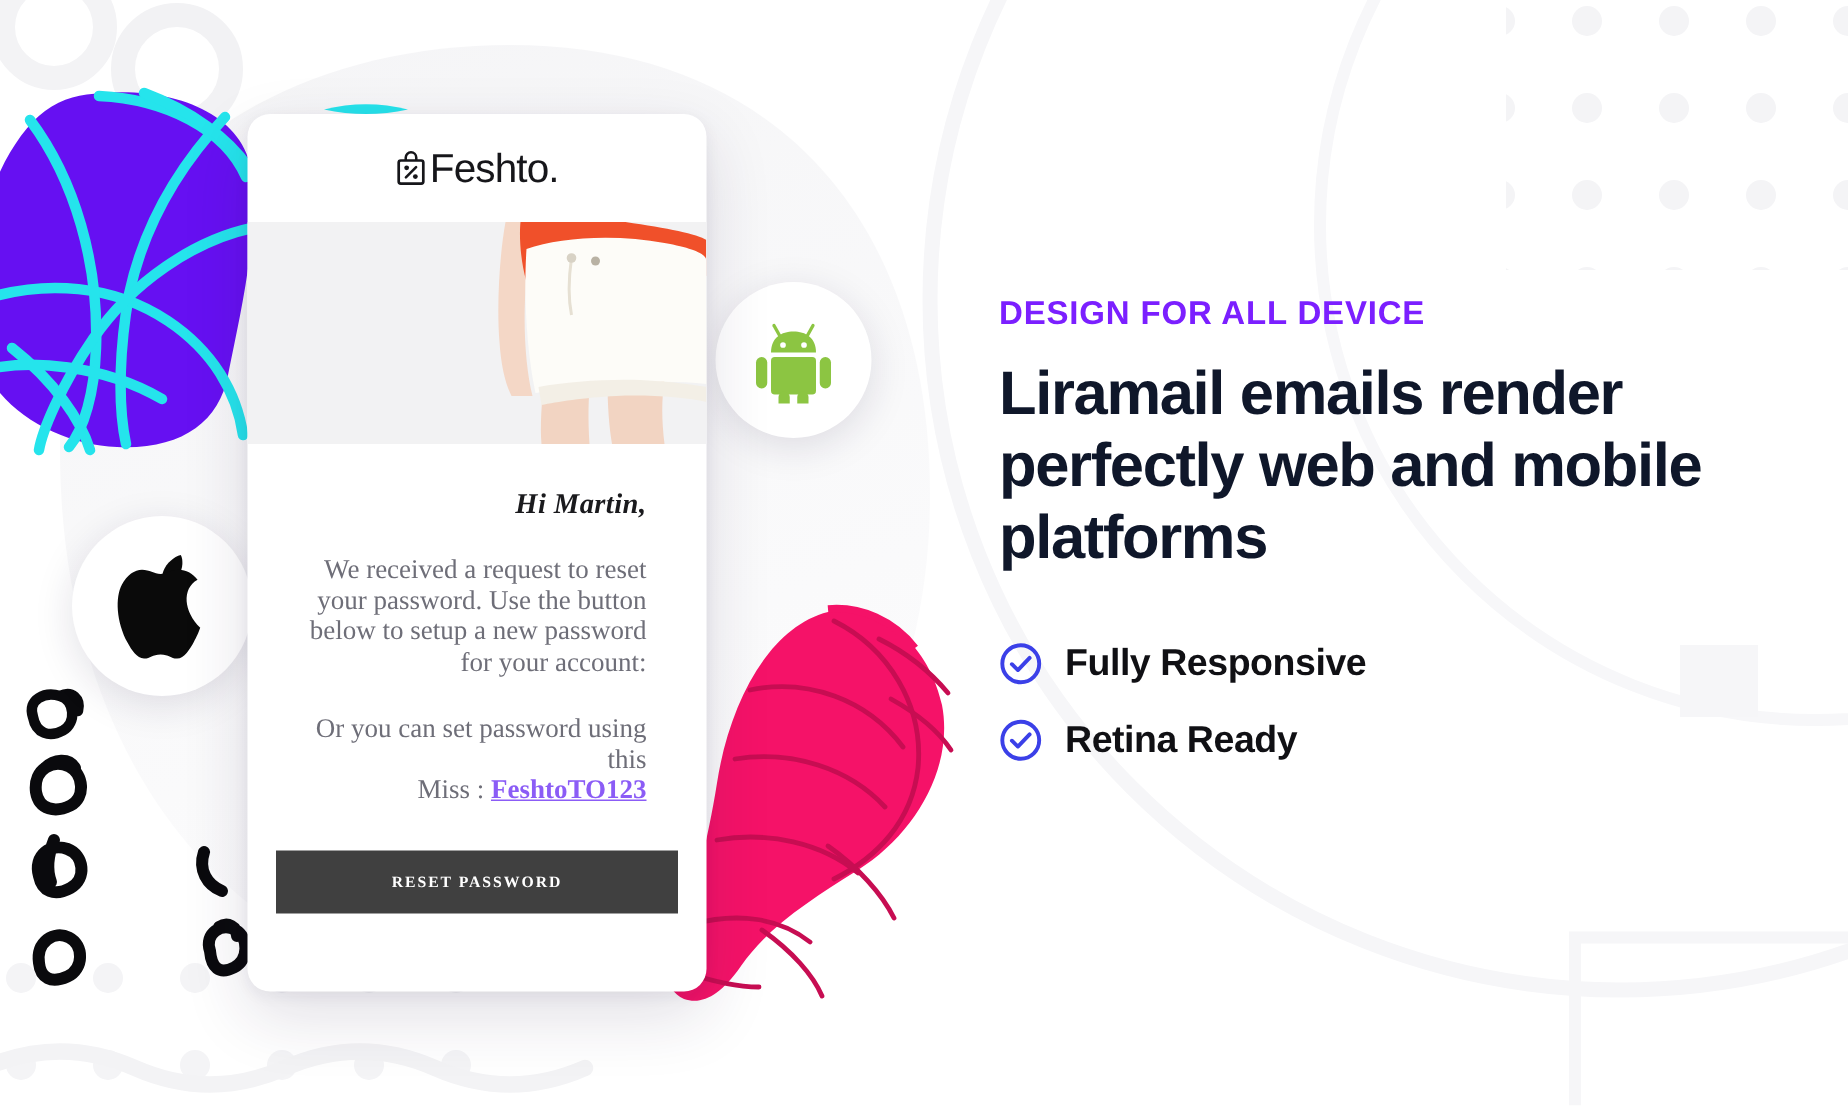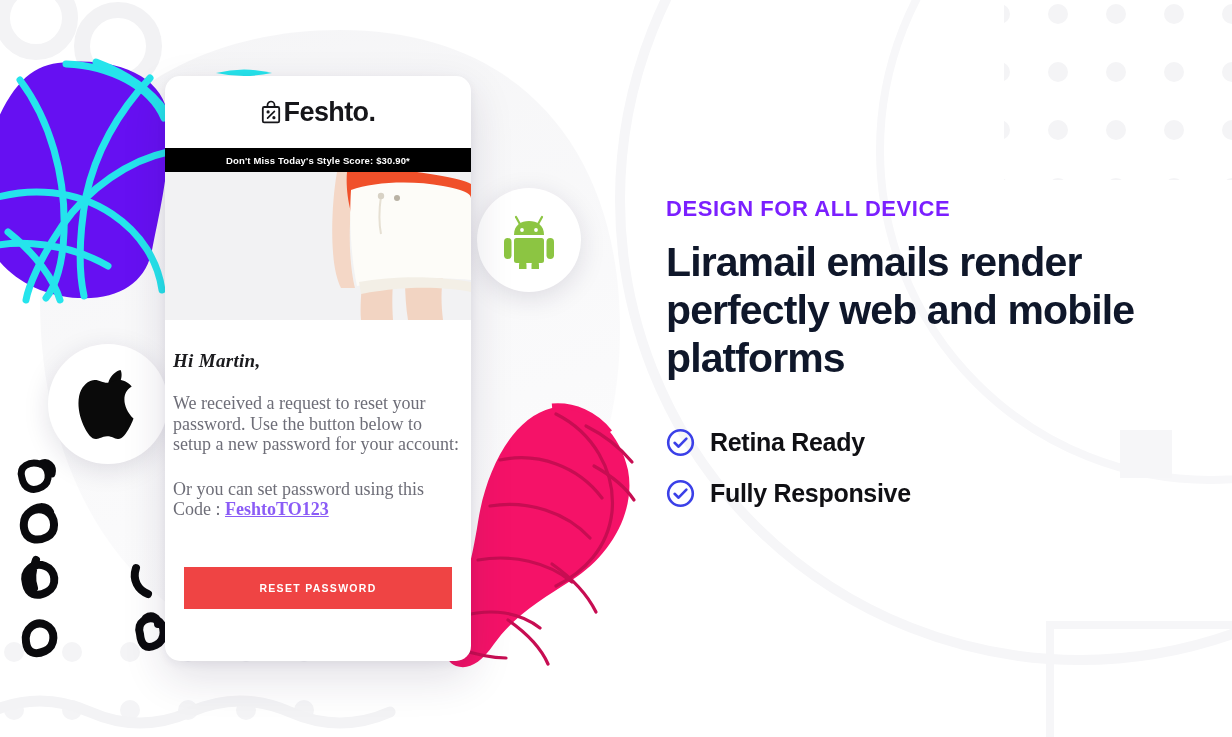--- a/index.html
+++ b/index.html
@@ -61,21 +61,21 @@
   }
   .email-logo-row {
     height: 72px;
     display: flex;
     align-items: center;
     justify-content: center;
     gap: 3px;
   }
   .email-logo-text {
     font-size: 27px;
-    font-weight: 700;
+    font-weight: 400;
     letter-spacing: -0.6px;
     color: #16161a;
     font-family: "Liberation Sans", sans-serif;
   }
   .promo-bar {
     background: #000000;
     height: 24px;
     display: flex;
     align-items: center;
     justify-content: center;
@@ -86,22 +86,22 @@
     font-weight: 700;
     letter-spacing: .15px;
   }
   .hero-photo {
     height: 148px;
     background: #f2f2f3;
     position: relative;
     overflow: hidden;
   }
   .email-body {
-    padding: 30px 8px 0;
-    text-align: left;
+    padding: 30px 40px 0;
+    text-align: right;
   }
   .greeting {
     font-family: "Liberation Serif", serif;
     font-size: 19px;
     font-weight: 700;
     font-style: italic;
     color: #1a1a1d;
     letter-spacing: .3px;
     margin-bottom: 21px;
   }
@@ -116,28 +116,28 @@
     color: #8b5cf6;
     font-weight: 700;
     text-decoration: underline;
   }
   .reset-btn {
     position: absolute;
     left: 19px;
     top: 491px;
     width: 268px;
     height: 42px;
-    background: #ef4444;
+    background: #404040;
     border: none;
     color: #ffffff;
     font-size: 10.5px;
     font-weight: 700;
     letter-spacing: 1.3px;
     cursor: pointer;
-    font-family: Liberation Sans, sans-serif;
+    font-family: Liberation Serif, serif;
   }
 
   
   .content {
     position: absolute;
     left: 666px;
     top: 196px;
     width: 530px;
     z-index: 5;
   }
@@ -290,23 +290,20 @@
       <svg width="20" height="24" viewBox="0 0 20 24">
         <path d="M 6.5 7 V 5 a 3.5 3.5 0 0 1 7 0 v 2" fill="none" stroke="#16161a" stroke-width="1.7"></path>
         <rect x="1.8" y="7" width="16.4" height="15.4" rx="1.4" fill="none" stroke="#16161a" stroke-width="1.8"></rect>
         <line x1="6.6" y1="18.2" x2="13.4" y2="11.4" stroke="#16161a" stroke-width="1.7" stroke-linecap="round"></line>
         <circle cx="7.1" cy="11.9" r="1.6" fill="#16161a"></circle>
         <circle cx="12.9" cy="17.7" r="1.6" fill="#16161a"></circle>
       </svg>
       <span class="email-logo-text">Feshto.</span>
     </div>
 
-    <div class="promo-bar">
-      <span>Don't Miss Today's Style Score: $30.90*</span>
-    </div>
 
     <div class="hero-photo">
       <svg width="306" height="148" viewBox="0 0 306 148" preserveAspectRatio="none">
         <rect width="306" height="148" fill="#f2f2f3"></rect>
 
         <path d="M 172 0 C 168 22 166 56 168 80 C 169 96 172 108 176 116 L 190 116 C 186 100 184 76 185 52 C 186 28 188 10 191 0 Z" fill="#f4d7c6"></path>
 
         <path d="M 198 104 C 196 120 195 136 196 148 L 228 148 C 227 132 227 116 229 104 Z" fill="#f2d4c2"></path>
         <path d="M 240 106 C 240 122 241 136 243 148 L 278 148 C 276 132 276 118 278 106 Z" fill="#f2d4c2"></path>
 
@@ -319,44 +316,44 @@
         <circle cx="216" cy="24" r="3.2" fill="#d8d2c5"></circle>
         <circle cx="232" cy="26" r="3" fill="#b9b2a4"></circle>
       </svg>
     </div>
 
     <div class="email-body">
       <div class="greeting">Hi Martin,</div>
       <div class="body-para">We received a request to reset your password. Use the button below to setup a new password for your account:</div>
       <div class="body-para second">
         <span>Or you can set password using this</span><br>
-        <span>Code :</span>
+        <span>Miss :</span>
         <a href="#" class="code-link">FeshtoTO123</a>
       </div>
     </div>
 
     <button class="reset-btn">RESET PASSWORD</button>
   </div>
 
   <div class="content">
     <div class="eyebrow">DESIGN FOR ALL DEVICE</div>
     <h1 class="headline">Liramail emails render perfectly web and mobile platforms</h1>
 
     <div class="feature-list">
+      <div class="feature-item">
+        <svg class="check-icon" width="29" height="29" viewBox="0 0 29 29">
+          <circle cx="14.5" cy="14.5" r="12.3" fill="none" stroke="#3b40e8" stroke-width="2.6"></circle>
+          <path d="M 8.6 14.8 L 12.6 18.7 L 20.4 10.6" fill="none" stroke="#3b40e8" stroke-width="2.6" stroke-linecap="round" stroke-linejoin="round"></path>
+        </svg>
+        <span class="feature-label">Fully Responsive</span>
+      </div>
+
       <div class="feature-item">
         <svg class="check-icon" width="29" height="29" viewBox="0 0 29 29">
           <circle cx="14.5" cy="14.5" r="12.3" fill="none" stroke="#3b40e8" stroke-width="2.6"></circle>
           <path d="M 8.6 14.8 L 12.6 18.7 L 20.4 10.6" fill="none" stroke="#3b40e8" stroke-width="2.6" stroke-linecap="round" stroke-linejoin="round"></path>
         </svg>
         <span class="feature-label">Retina Ready</span>
       </div>
-
-      <div class="feature-item">
-        <svg class="check-icon" width="29" height="29" viewBox="0 0 29 29">
-          <circle cx="14.5" cy="14.5" r="12.3" fill="none" stroke="#3b40e8" stroke-width="2.6"></circle>
-          <path d="M 8.6 14.8 L 12.6 18.7 L 20.4 10.6" fill="none" stroke="#3b40e8" stroke-width="2.6" stroke-linecap="round" stroke-linejoin="round"></path>
-        </svg>
-        <span class="feature-label">Fully Responsive</span>
-      </div>
     </div>
   </div>
 
 </div>
 
 </body></html>

